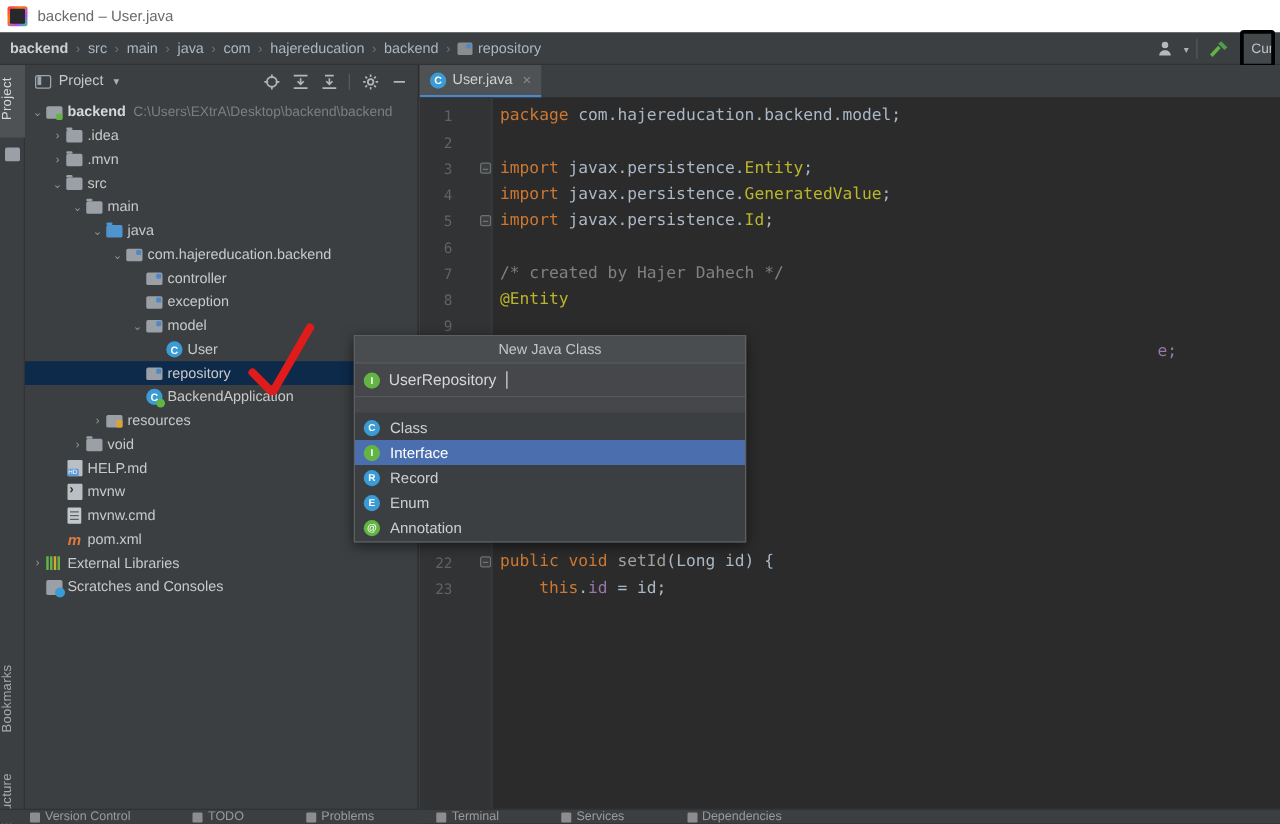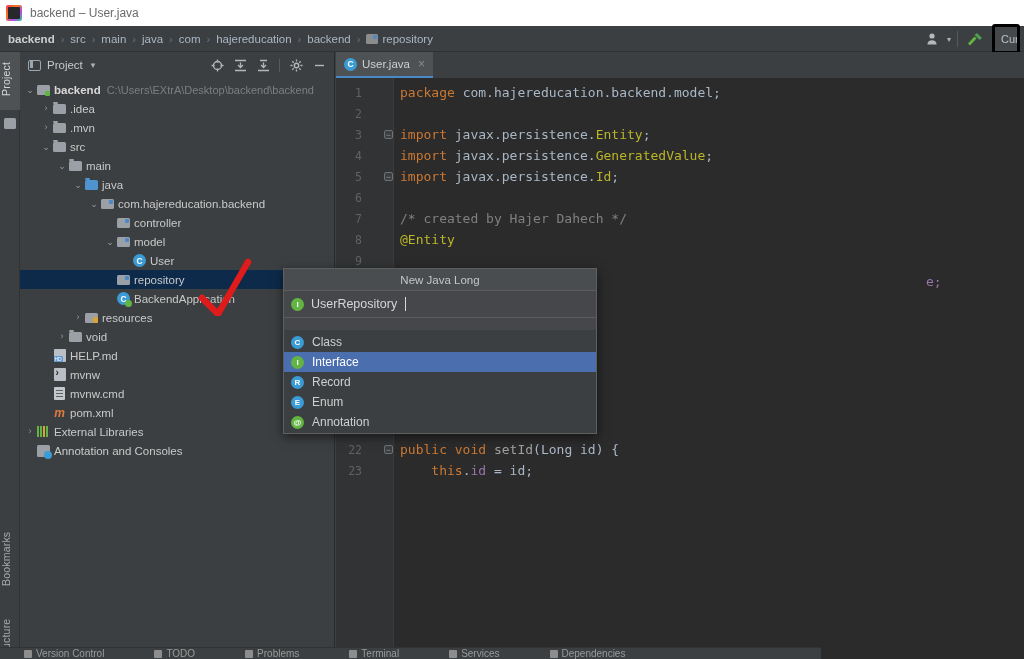--- a/index.html
+++ b/index.html
@@ -204,21 +204,21 @@
   .bdg { width:13px;height:13px;border-radius:50%;display:flex;align-items:center;justify-content:center;
          font-size:8px;font-weight:bold;color:#fff;flex:0 0 13px;}
   .bdg-c{background:#3b9bd4;}
   .bdg-i{background:#62b543;}
   .bdg-r{background:#3b9bd4;}
   .bdg-e{background:#3b9bd4;}
   .bdg-a{background:#62b543;}
 
   
   .bottombar {
-    position:absolute; left:0; bottom:0; width:821px; height:12px;
+    position:absolute; left:0; bottom:0; width:1024px; height:12px;
     background:#3c3f41; border-top:1px solid #323232;
     display:flex; align-items:center; gap:22px; padding-left:24px;
     font-size:10px; color:#9a9a9a; overflow:hidden;
   }
   .bb-item { display:flex; align-items:center; gap:4px; white-space:nowrap; }
 </style>
 </head>
 <body>
 
 <div id="app">
@@ -387,20 +387,27 @@
           <span class="lbl">com.hajereducation.backend</span>
         </div>
         <div class="trow" style="padding-left: 84px;">
           <span class="arrow"></span>
           <span class="ico">
             <span class="i-pkg"></span>
           </span>
           <span class="lbl">controller</span>
         </div>
         <div class="trow" style="padding-left: 84px;">
+          <span class="arrow"></span>
+          <span class="ico">
+            <span class="i-pkg"></span>
+          </span>
+          <span class="lbl">exception</span>
+        </div>
+        <div class="trow" style="padding-left: 84px;">
           <span class="arrow" style="line-height: 4px;">⌄</span>
           <span class="ico">
             <span class="i-pkg"></span>
           </span>
           <span class="lbl">model</span>
         </div>
         <div class="trow" style="padding-left: 100px;">
           <span class="arrow"></span>
           <span class="ico">
             <span class="i-class">C</span>
@@ -468,21 +475,21 @@
           <span class="ico">
             <span class="i-libs"></span>
           </span>
           <span class="lbl">External Libraries</span>
         </div>
         <div class="trow" style="padding-left: 4px;">
           <span class="arrow"></span>
           <span class="ico">
             <span class="i-scratch"></span>
           </span>
-          <span class="lbl">Annotation and Consoles</span>
+          <span class="lbl">Scratches and Consoles</span>
         </div>
       </div>
   </div>
 
   <svg class="redcheck" style="left:196px;top:258px;" width="60" height="58" viewBox="0 0 60 58">
     <path d="M6 40 L22 56 L52 4" fill="none" stroke="#e01b1b" stroke-width="6.5" stroke-linecap="round" stroke-linejoin="round"></path>
   </svg>
 
   <div class="editor">
     <div class="tabbar">
@@ -534,21 +541,21 @@
           <div class="codeline" style="top: 302px;"><span class="kw">    return </span><span class="fld">id</span><span class="pl">;</span></div>
           <div class="codeline" style="top: 323px;"><span class="pl">}</span></div>
           <div class="codeline" style="top: 365px;"><span class="kw">public </span><span class="kw">void </span><span class="mth">setId</span><span class="pl">(Long id) {</span></div>
           <div class="codeline" style="top: 386px;"><span class="kw">    this</span><span class="pl">.</span><span class="fld">id</span><span class="pl"> = id;</span></div>
           <div class="inlay" style="top: 226px;">2 usages</div>
         </div>
     </div>
   </div>
 
   <div class="njc">
-    <div class="njc-title">New Java Long</div>
+    <div class="njc-title">New Java Class</div>
     <div class="njc-input">
       <span class="bdg bdg-i">I</span>
       <span class="val">UserRepository</span>
         <span class="caret-bar"></span>
     </div>
     <div class="njc-gap"></div>
     <div class="njc-list" id="njclist">
         <div class="njc-item">
           <span class="bdg bdg-c">C</span>
           <span>Class</span>

